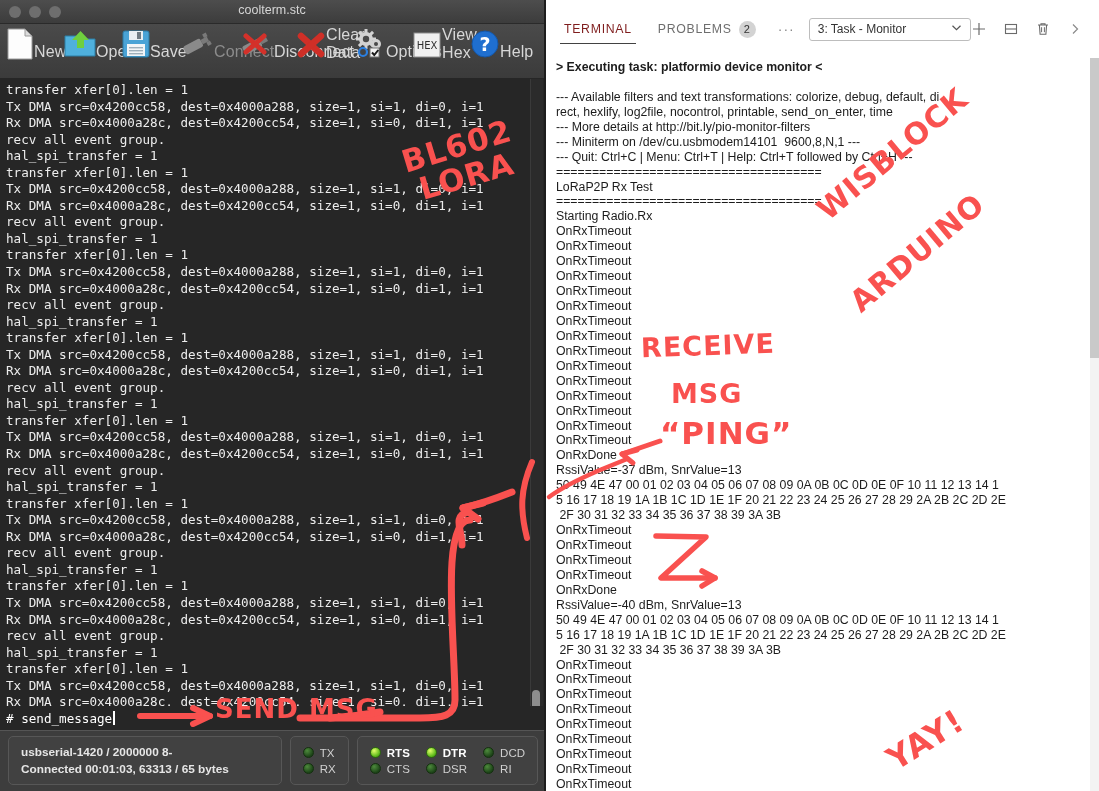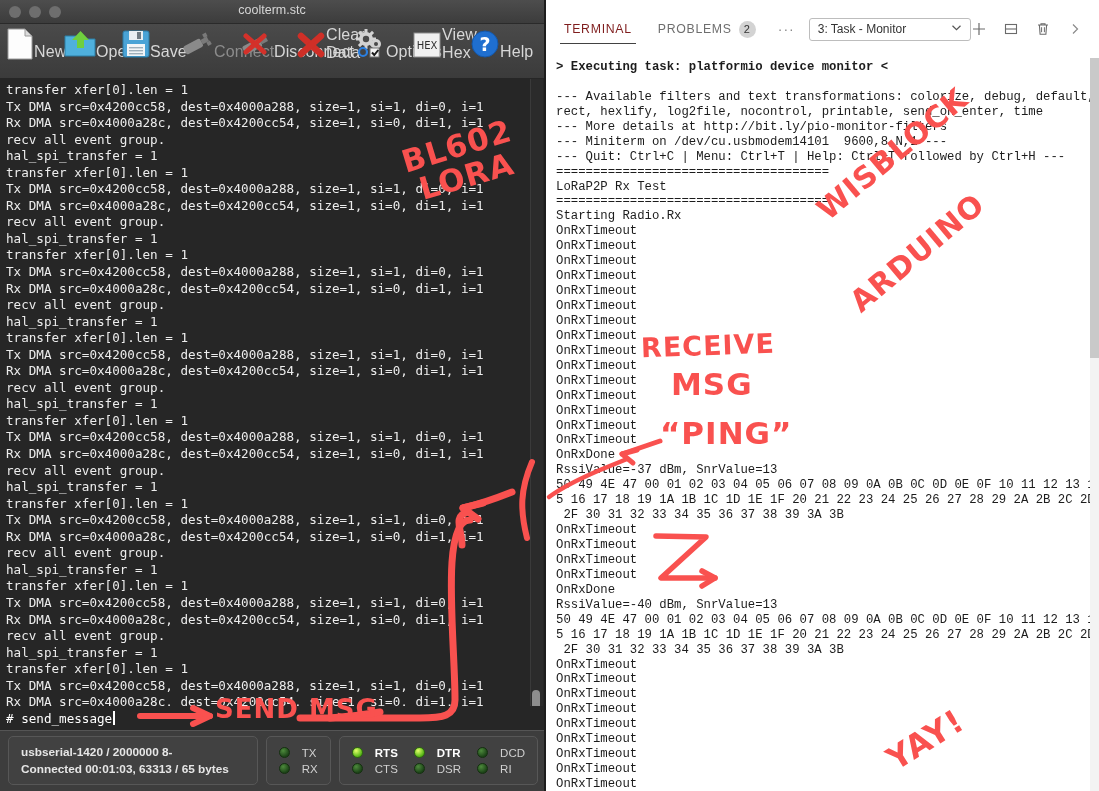--- a/index.html
+++ b/index.html
@@ -84,21 +84,21 @@
   .st-box {
     border:1px solid #575757; border-radius:5px; background:#414141;
     height:49px; display:flex; align-items:center;
   }
   .st-conn { flex:1; flex-direction:column; align-items:flex-start;
              justify-content:center; padding:0 12px; gap:3px; overflow:hidden; }
   .st-conn div { font-size:11.8px; color:#e6e6e6; font-weight:bold; white-space:nowrap; }
   .st-leds { padding:0 12px; }
   .led-grid { display:grid; grid-auto-flow:column; grid-template-rows:1fr 1fr;
               gap:4px 16px; }
-  .led-cell { display:flex; align-items:center; gap:12px; }
+  .led-cell { display:flex; align-items:center; gap:6px; }
   .led {
     width:11px; height:11px; border-radius:50%;
     background:radial-gradient(circle at 35% 30%, #4d8a3c, #1d4418 70%);
     border:1px solid #14300f;
   }
   .led.on {
     background:radial-gradient(circle at 35% 30%, #e3ff6a, #5fbb1c 65%, #3d8512);
     border:1px solid #2c6a0c;
   }
   .led-lbl { font-size:11.5px; color:#d0d0d0; }
@@ -131,21 +131,21 @@
     height:23px; border:1px solid #bdbdbd; border-radius:3px; background:#fff;
     display:flex; align-items:center; padding:0 8px; gap:26px;
     font-size:12px; color:#333; min-width:162px; justify-content:space-between;
   }
   .vs-actions { margin-left:auto; display:flex; align-items:center; gap:15px; padding-right:2px;}
   .vs-ico { width:17px; height:17px; color:#6b6b6b; display:flex; align-items:center; justify-content:center; }
 
   .vs-term {
     position:relative;
     padding:2px 0 0 8px;
-    font-family:Liberation Mono, monospace;
+    font-family:Liberation Sans, sans-serif;
     font-size:12.3px; line-height:14.93px; color:#1c1c1c;
     white-space:pre; height:733px; overflow:hidden;
   }
   .vs-term .bold { font-weight:bold; }
   .vs-scrollbar {
     position:absolute; right:0; top:58px; bottom:0; width:9px; background:#f3f3f3;
   }
   .vs-thumb { position:absolute; right:0; width:9px; background:#c9c9c9; }
 
   
@@ -440,21 +440,21 @@
     </g>
   </svg>
 
   <div class="hw" style="left:400px; top:128px; font-size:31px; transform:rotate(-17deg);">BL602</div>
   <div class="hw" style="left:418px; top:158px; font-size:31px; transform:rotate(-16deg);">LORA</div>
 
   <div class="hw" style="left:810px; top:200px; font-size:30px; transform:rotate(-40deg); transform-origin:left top;">WISBLOCK</div>
   <div class="hw" style="left:843px; top:292px; font-size:30px; transform:rotate(-40deg); transform-origin:left top;">ARDUINO</div>
 
   <div class="hw" style="left:641px; top:330px; font-size:27px; transform:rotate(-2deg);">RECEIVE</div>
-  <div class="hw" style="left:671px; top:366px; font-size:31px;">MSG</div>
+  <div class="hw" style="left:671px; top:378px; font-size:27px;">MSG</div>
   <div class="hw" style="left:660px; top:415px; font-size:31px;">“PING”</div>
 
 
   <div class="hw" style="left:215px; top:694px; font-size:26px;">SEND MSG</div>
 
   <div class="hw" style="left:900px; top:740px; font-size:32px; transform:rotate(-32deg); transform-origin:left bottom;">YAY!</div>
 
 </div>
 
 </body></html>

